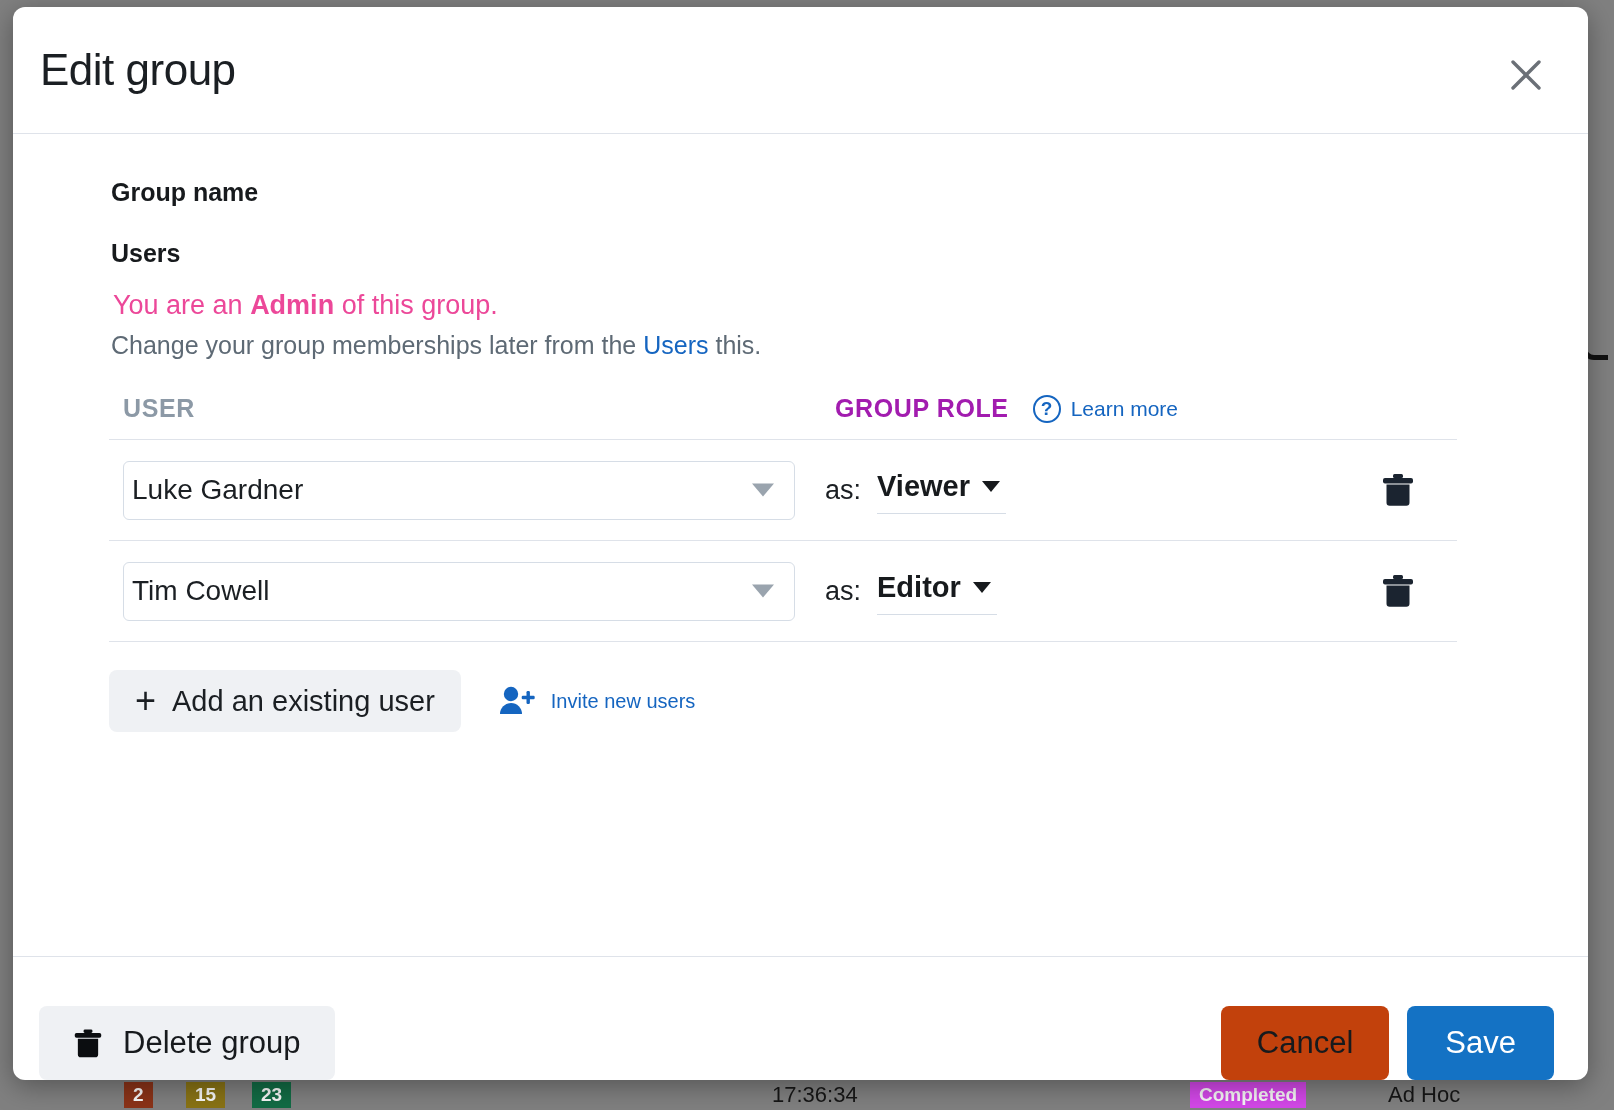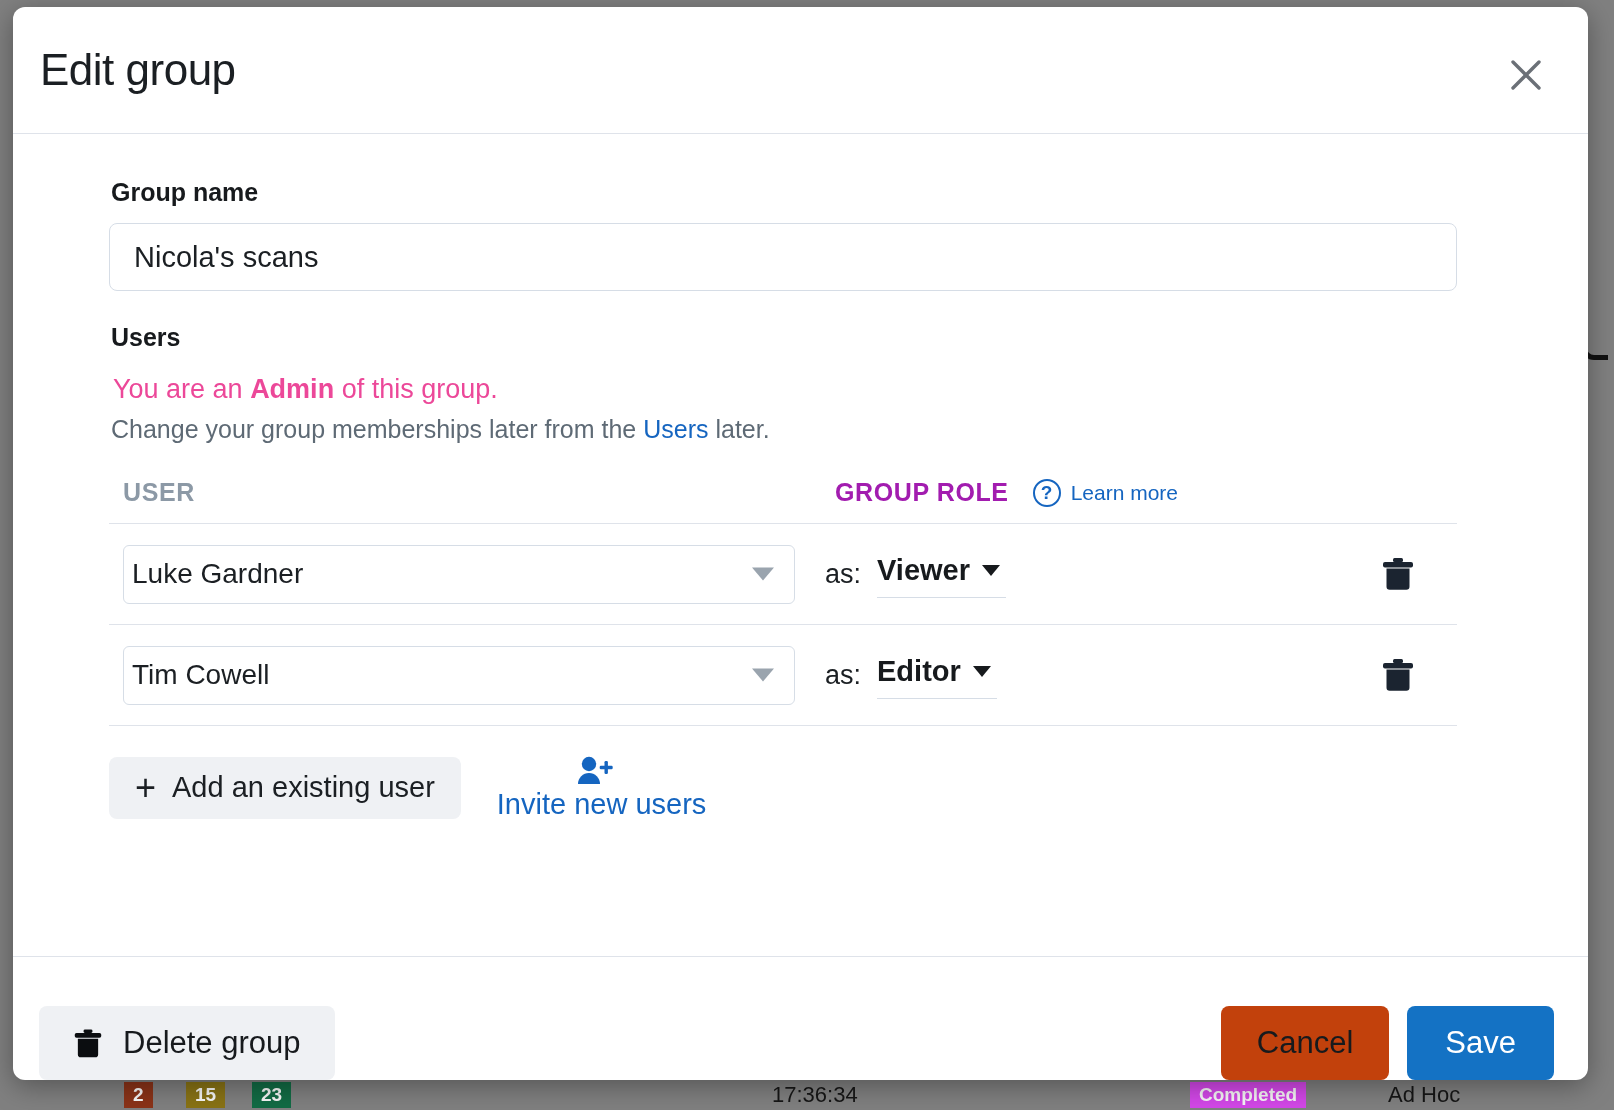--- a/index.html
+++ b/index.html
@@ -218,21 +218,21 @@
     font-family: "Liberation Sans", sans-serif;
     font-size: 29px; color: #1b1f23;
     cursor: pointer;
   }
   .plus-icon {
     font-size: 36px; line-height: 1; margin-right: 16px; font-weight: 400;
   }
   .invite-link {
     display: inline-flex; align-items: center;
     margin-left: 36px;
-    font-size: 29px; color: #1565c0; cursor: pointer; flex-direction: column;
+    font-size: 20px; color: #1565c0; cursor: pointer;
   }
   .invite-icon { margin-right: 14px; display: flex; }
 
   
   .dlg-footer {
     flex: 0 0 124px;
     border-top: 1px solid #dfe3ea;
     display: flex; align-items: flex-end;
     padding: 0 34px 0 26px;
   }
@@ -289,30 +289,29 @@
       <svg width="40" height="40" viewBox="0 0 40 40" aria-hidden="true">
         <line x1="7" y1="7" x2="33" y2="33" stroke="#6b7077" stroke-width="3.4" stroke-linecap="round"></line>
         <line x1="33" y1="7" x2="7" y2="33" stroke="#6b7077" stroke-width="3.4" stroke-linecap="round"></line>
       </svg>
     </div>
   </div>
 
   <div class="dlg-body">
 
     <div class="field-label">Group name</div>
-    <input class="text-input" type="text" value="Nicola's scans" style="">
 
     <div class="section-title">Users</div>
 
     <p class="info-line">
       <span>You are an </span><b>Admin</b><span> of this group.</span>
     </p>
 
     <p class="sub-line">
-      <span>Change your group memberships later from the </span><a class="link">Users</a><span> later.</span>
+      <span>Change your group memberships later from the </span><a class="link">Users</a><span> this.</span>
     </p>
 
     
     <div class="users-table">
 
       <div class="table-head">
         <div class="th-user">USER</div>
         <div class="th-role">GROUP ROLE</div>
         <div class="help-circle">?</div>
         <div class="learn-more">Learn more</div>

